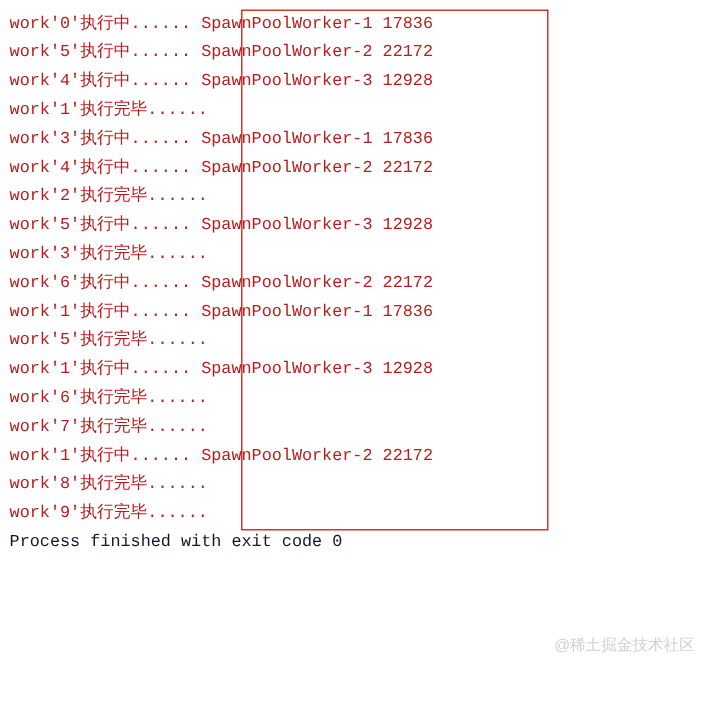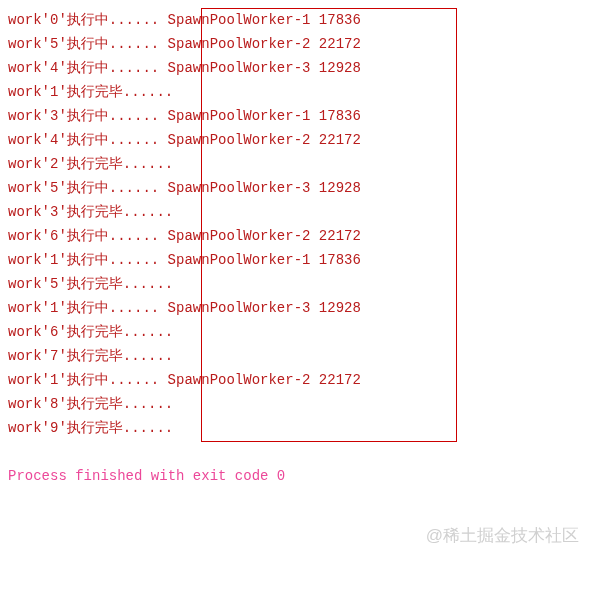--- a/index.html
+++ b/index.html
@@ -22,32 +22,31 @@
       white-space: pre;
       color: #b91c1c;
     }
     .highlight-box {
       position: absolute;
       border: 1px solid #cc0000;
       pointer-events: none;
       z-index: 10;
     }
     .exit-line {
-      color: #ec4899;
+      color: #0f172a;
       line-height: 24px;
       white-space: pre;
-      margin-top: 24px;
     }
     .watermark {
       position: absolute;
       right: 10px;
       bottom: 45px;
       color: #d0d0d0;
       font-family: "Microsoft YaHei", sans-serif;
-      font-size: 17px;
+      font-size: 13px;
       pointer-events: none;
     }
   </style>
 </head>
 <body>
 
 <div class="console-output">
   <div class="highlight-box" style="top: 0px; left: 193px; width: 254px; height: 432px;"></div>
   <div id="lines-container">
       <div class="line"><span>work'0'执行中......</span><span> SpawnPoolWorker-1 17836</span></div>

